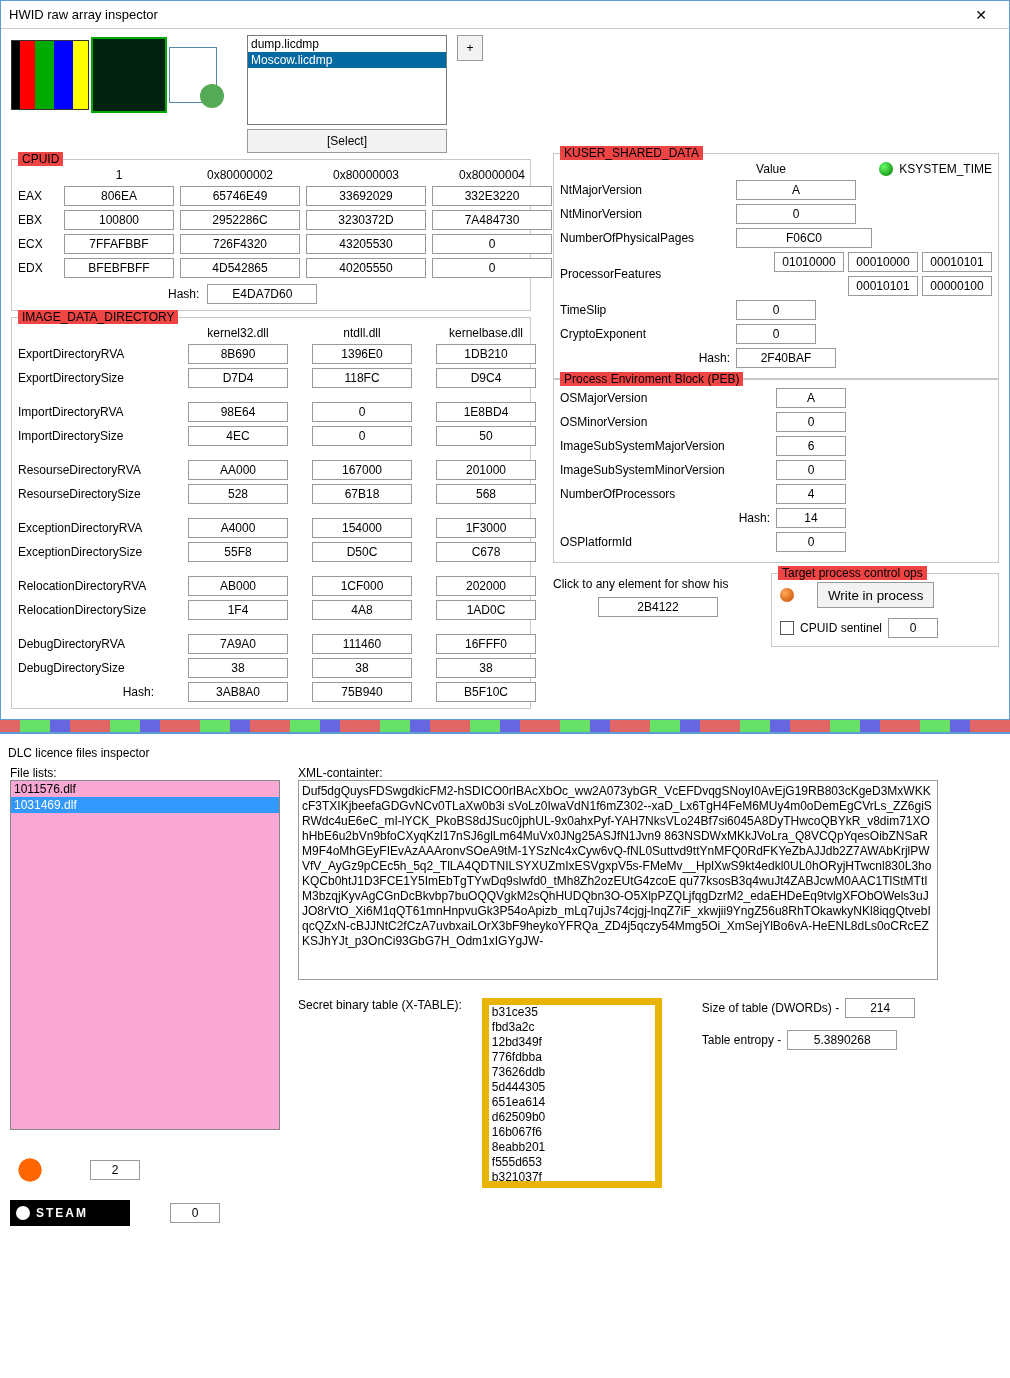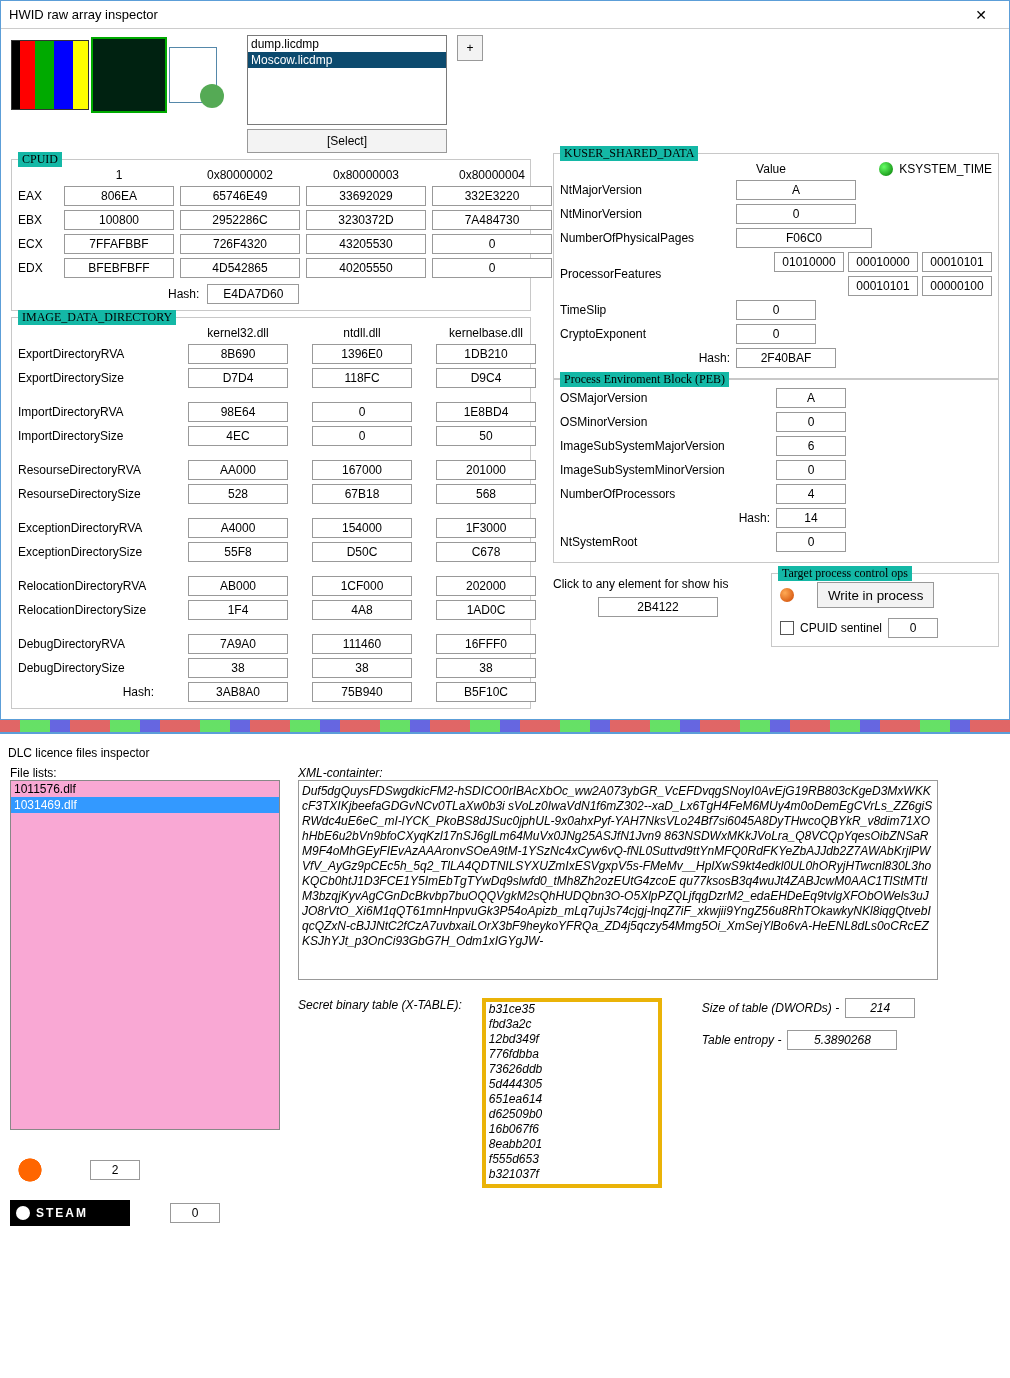--- a/index.html
+++ b/index.html
@@ -10,25 +10,25 @@
 .close-x { font-size: 14px; width: 40px; text-align: center; cursor: pointer; }
 .window1-body { padding: 6px 10px 10px 10px; position: relative; }
 .top-row { display: flex; gap: 6px; }
 .logos { width: 230px; height: 80px; display: flex; align-items: center; gap: 2px; }
 .logo-win { width: 78px; height: 70px; background: linear-gradient(90deg,#000 0 10%,#f00 10% 30%,#0a0 30% 55%,#00f 55% 80%,#ff0 80% 100%); border:1px solid #333;}
 .logo-cpu { width: 76px; height: 76px; background:#021; border:2px solid #0a0; }
 .logo-file { width: 48px; height: 56px; background:#fff; border:1px solid #58a; position:relative; }
 .logo-file::after{content:"";position:absolute;bottom:-6px;right:-8px;width:24px;height:24px;border-radius:50%;background:#5a5;}
 .filelistbox { flex: 0 0 200px; height: 90px; border: 1px solid #7a7a7a; background: #fff; overflow-y: auto; }
 .fl-item { padding: 0 3px; line-height: 16px; }
-.fl-sel { background: #0c4a6e; color: #fff; }
+.fl-sel { background: #0369a1; color: #fff; }
 .plus-btn { width: 26px; height: 26px; border: 1px solid #999; background: #f3f3f3; text-align: center; line-height: 24px; cursor: pointer; margin-left: 4px; }
 .select-btn { width: 200px; height: 24px; border: 1px solid #999; background: #f3f3f3; text-align: center; line-height: 22px; cursor: pointer; margin-top: 4px; }
 .fs { border: 1px solid #c8c8c8; padding: 8px 6px 6px 6px; margin-top: 6px; position: relative; }
-.fs-title { position: absolute; top: -8px; left: 6px; background: #14b8a6; padding: 0 4px; font-size: 12px; font-family: Liberation Serif, serif; }
+.fs-title { position: absolute; top: -8px; left: 6px; background: #ef4444; padding: 0 4px; font-size: 12px; }
 .cpuid-grid { display: grid; grid-template-columns: 40px 110px 120px 120px 120px; gap: 4px 6px; align-items: center; }
 .hdr-c { text-align: center; font-size: 12px; }
 .label-l { font-size: 12px; }
 .val { height: 20px; border: 1px solid #999; background: #fff; text-align: center; line-height: 18px; font-size: 12px; }
 .hash-row { margin-top: 6px; display: flex; gap: 8px; align-items: center; }
 .idd-grid { display: grid; grid-template-columns: 146px 100px 100px 100px; gap: 4px 24px; align-items: center; }
 .idd-hdr { text-align: center; }
 .left-col { float: left; width: 520px; }
 .right-col { float: right; width: 450px; padding-left: 4px; }
 .kusd { border: 1px solid #c8c8c8; padding: 8px 6px 6px 6px; position: relative; }
@@ -48,24 +48,24 @@
 .tb2 { height: 26px; display: flex; align-items: flex-end; padding: 0 8px; }
 .dlc-body { display: flex; padding: 6px 10px; gap: 18px; }
 .dlc-left { width: 270px; }
 .dlc-filelist { height: 350px; border: 1px solid #888; background:#f9a8d4; overflow-y:scroll; }
 .dlc-item { padding:0 3px; line-height:16px; }
 .dlc-sel { background:#3399ff; color:#fff; }
 .origin-row { margin-top: 20px; display:flex; align-items:center; gap:40px; }
 .origin-logo { width:40px; height:40px; border-radius:50%; background:radial-gradient(circle at 50% 50%,#f60 40%,#fff 42%); }
 .steam-logo { width:120px; height:26px; background:#000; color:#fff; display:flex; align-items:center; gap:6px; padding:0 6px; font-weight:bold; letter-spacing:2px; }
 .steam-logo::before{content:"";width:14px;height:14px;border-radius:50%;background:#fff;}
-.dlc-right { flex:1;font-style:italic; }
+.dlc-right { flex:1; }
 .xml-box { width: 640px; height: 200px; border: 1px solid #999; background:#fff; padding:3px; font-size:12px; line-height:15px; word-break: break-all; overflow:hidden; }
 .xtable-row { display:flex; gap: 20px; margin-top: 18px; align-items:flex-start; }
-.xtable-list { width: 180px; height: 190px; border:4px solid #eab308; overflow-y:scroll; background:#fff; }
+.xtable-list { width: 180px; height: 190px; border:7px solid #eab308; overflow-y:scroll; background:#fff; }
 .xtable-item { padding:0 3px; line-height:15px; }
 .dlc-stats { margin-left: 20px; }
 .dlc-stats .kv { margin-bottom: 12px; }
 .clearfix::after { content:""; display:block; clear:both; }
 </style>
 </head>
 <body>
 
 <div class="window">
   <div class="titlebar">
@@ -116,21 +116,21 @@
             <div class="val">43205530</div>
             <div class="val">0</div>
             <span class="label-l">EDX</span>
             <div class="val">BFEBFBFF</div>
             <div class="val">4D542865</div>
             <div class="val">40205550</div>
             <div class="val">0</div>
           </div>
         <div class="hash-row" style="margin-left:150px">
           <span>Hash:</span>
-          <div class="val" style="width:92px">E4DA7D60</div>
+          <div class="val" style="width:110px">E4DA7D60</div>
         </div>
       </div>
 
       <div class="fs">
         <span class="fs-title">IMAGE_DATA_DIRECTORY</span>
         <div class="idd-grid" id="idd-grid">
             <span></span>
             <div class="idd-hdr">kernel32.dll</div>
             <div class="idd-hdr">ntdll.dll</div>
             <div class="idd-hdr">kernelbase.dll</div>
@@ -281,21 +281,21 @@
             <div class="kv">
               <span class="k">NumberOfProcessors</span>
               <div class="v" style="width:60px">4</div>
             </div>
           </div>
         <div class="kv">
           <span class="k" style="text-align:right">Hash:</span>
           <div class="v" style="width:60px">14</div>
         </div>
         <div class="kv">
-          <span class="k">NtSystemRoot</span>
+          <span class="k">OSPlatformId</span>
           <div class="v" style="width:60px">0</div>
         </div>
       </div>
 
       <div style="display:flex;gap:8px;margin-top:6px">
         <div class="click-elem" style="flex:1">
           <div>Click to any element for show his</div>
           <div class="val" style="width:120px;margin:6px auto 0">2B4122</div>
         </div>
         <div class="target-ops" style="flex:1">

